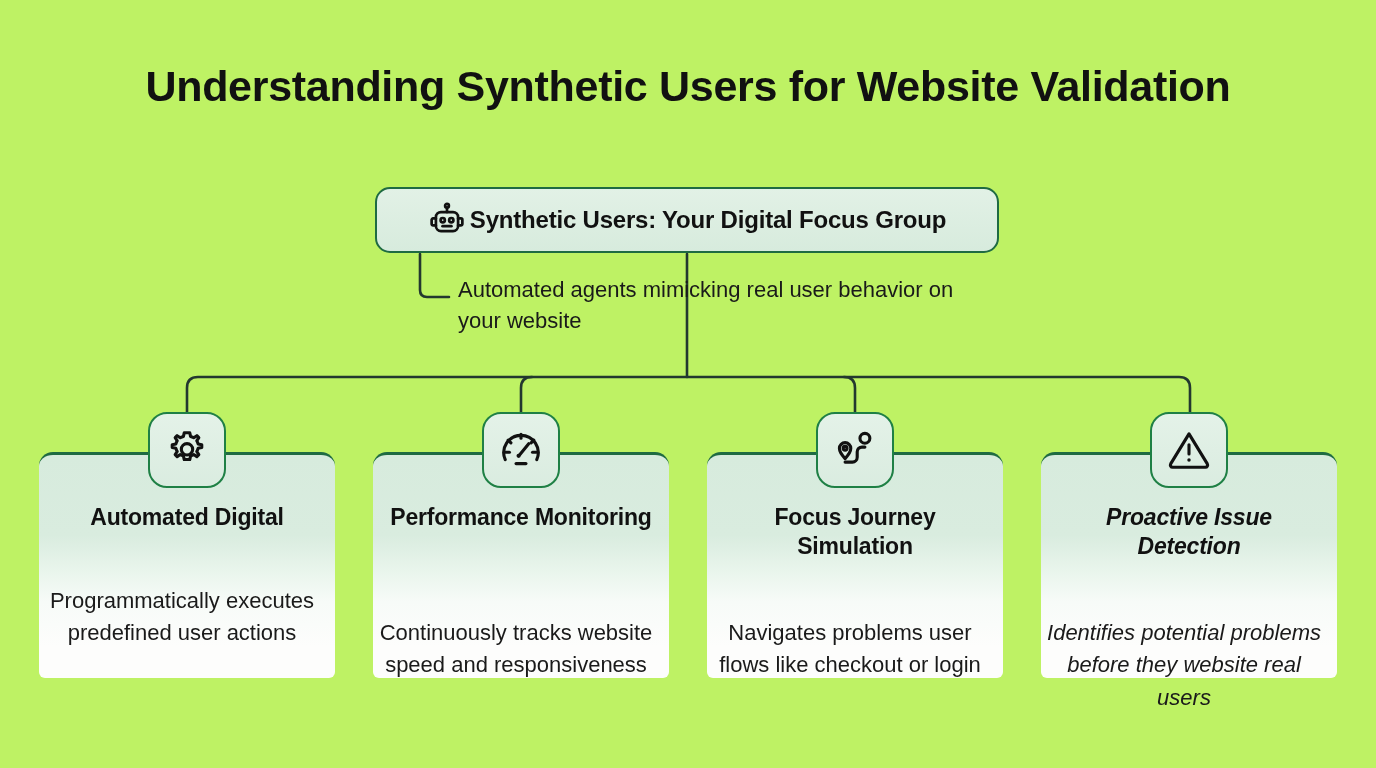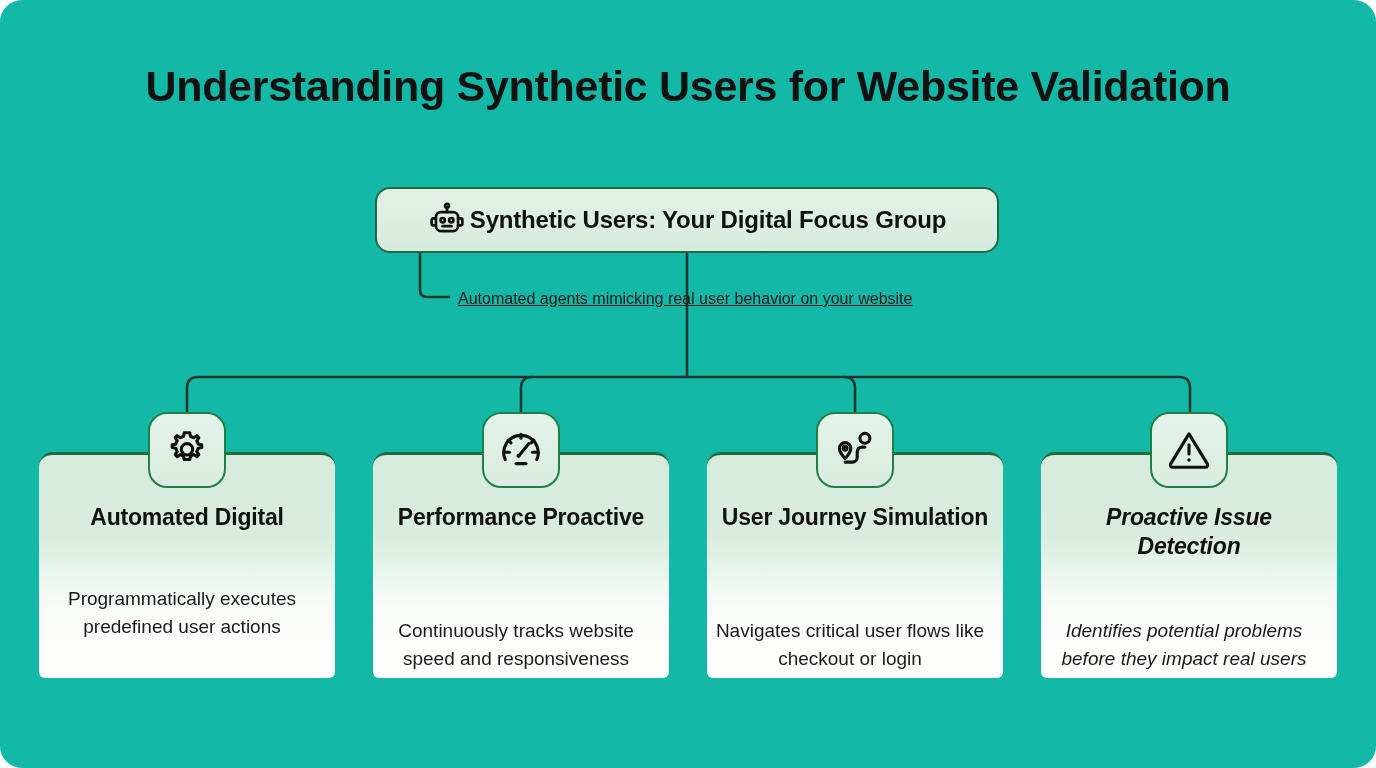--- a/index.html
+++ b/index.html
@@ -8,22 +8,21 @@
   html, body {
     width:1376px; height:768px;
     background:#fdfdfc;
     font-family:"Liberation Sans", sans-serif;
     overflow:hidden;
   }
 
   #stage {
     position:relative;
     width:1376px; height:768px;
-    background:#14b8a6;
-    border-radius:22px;
+    background:#bef264;
   }
 
   
   #page-title {
     position:absolute;
     left:0; top:62px;
     width:1376px;
     text-align:center;
     font-size:43px;
     font-weight:bold;
@@ -59,26 +58,25 @@
     font-weight:bold;
     color:#111111;
     letter-spacing:-0.2px;
     white-space:nowrap;
   }
   .icon-svg { display:block; }
 
   
   #root-desc {
     position:absolute;
-    left:458px; top:288px;
+    left:458px; top:274px;
     width:520px;
-    font-size:16px;
+    font-size:22px;
     color:#1a1a1a;
     line-height:1.42;
-    text-decoration:underline;
   }
 
   
   .card {
     position:absolute;
     top:452px;
     width:296px;
     height:226px;
     border-top:3px solid #1f6b42;
     border-radius:14px 14px 6px 6px;
@@ -122,21 +120,21 @@
     font-size:23px;
     font-weight:bold;
     color:#111111;
     line-height:1.27;
     letter-spacing:-0.2px;
   }
   .card-desc {
     position:absolute;
     left:0; right:10px;
     top:130px;
-    font-size:19px;
+    font-size:22px;
     color:#1a1a1a;
     line-height:1.47;
   }
   .card-2 .card-title, .card-3 .card-title, .card-4 .card-title { top:48px; }
   .card-2 .card-desc, .card-3 .card-desc, .card-4 .card-desc { top:130px;margin-top:32px; }
   .card-1 .card-desc { top:130px; }
 </style>
 </head>
 <body>
 
@@ -221,27 +219,27 @@
       </svg>
     </span>
   </div>
 
   <div class="card card-1">
     <div class="card-title">Automated Digital</div>
     <div class="card-desc">Programmatically executes predefined user actions</div>
   </div>
 
   <div class="card card-2">
-    <div class="card-title">Performance Proactive</div>
+    <div class="card-title">Performance Monitoring</div>
     <div class="card-desc">Continuously tracks website speed and responsiveness</div>
   </div>
 
   <div class="card card-3">
-    <div class="card-title">User Journey Simulation</div>
-    <div class="card-desc">Navigates critical user flows like checkout or login</div>
+    <div class="card-title">Focus Journey Simulation</div>
+    <div class="card-desc">Navigates problems user flows like checkout or login</div>
   </div>
 
   <div class="card card-4">
     <div class="card-title">Proactive Issue Detection</div>
-    <div class="card-desc">Identifies potential problems before they impact real users</div>
+    <div class="card-desc">Identifies potential problems before they website real users</div>
   </div>
 
 </div>
 
 </body></html>

